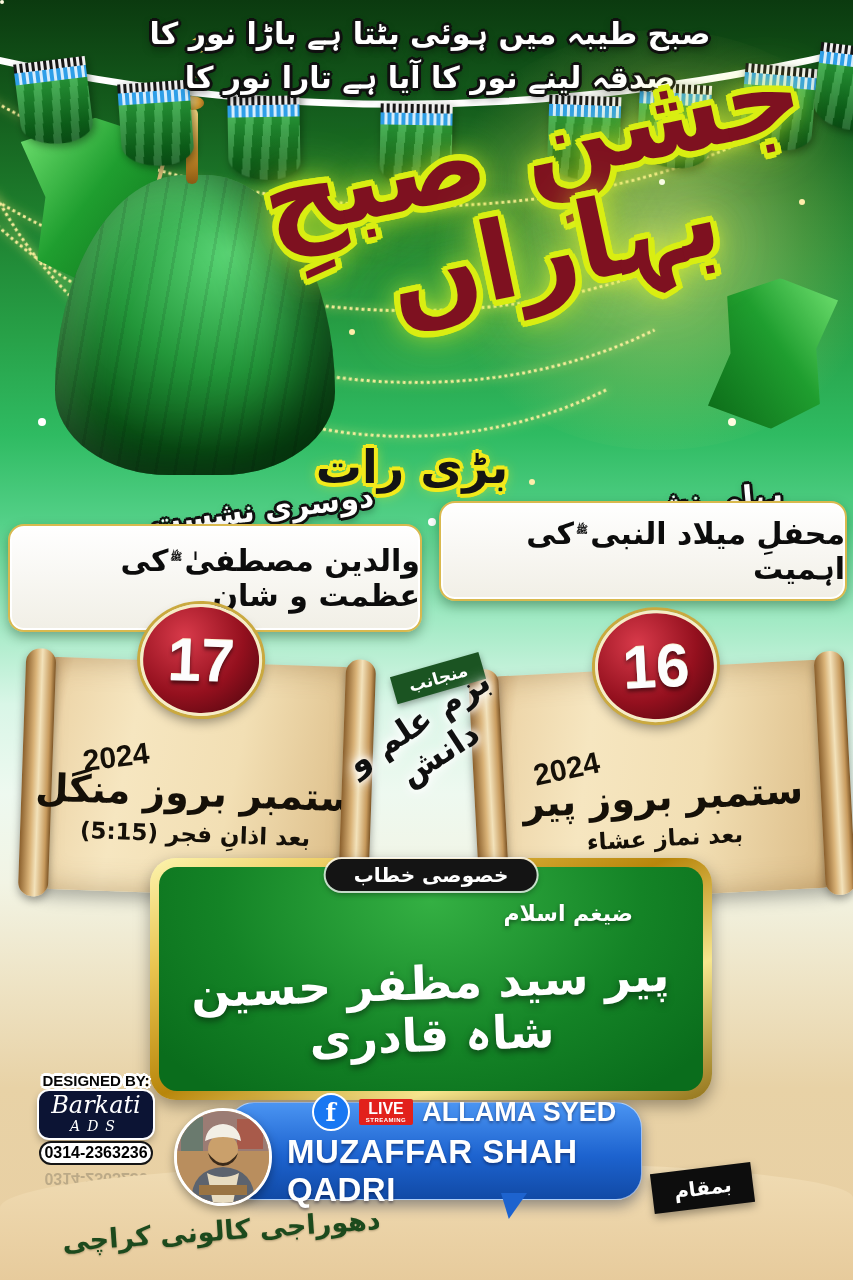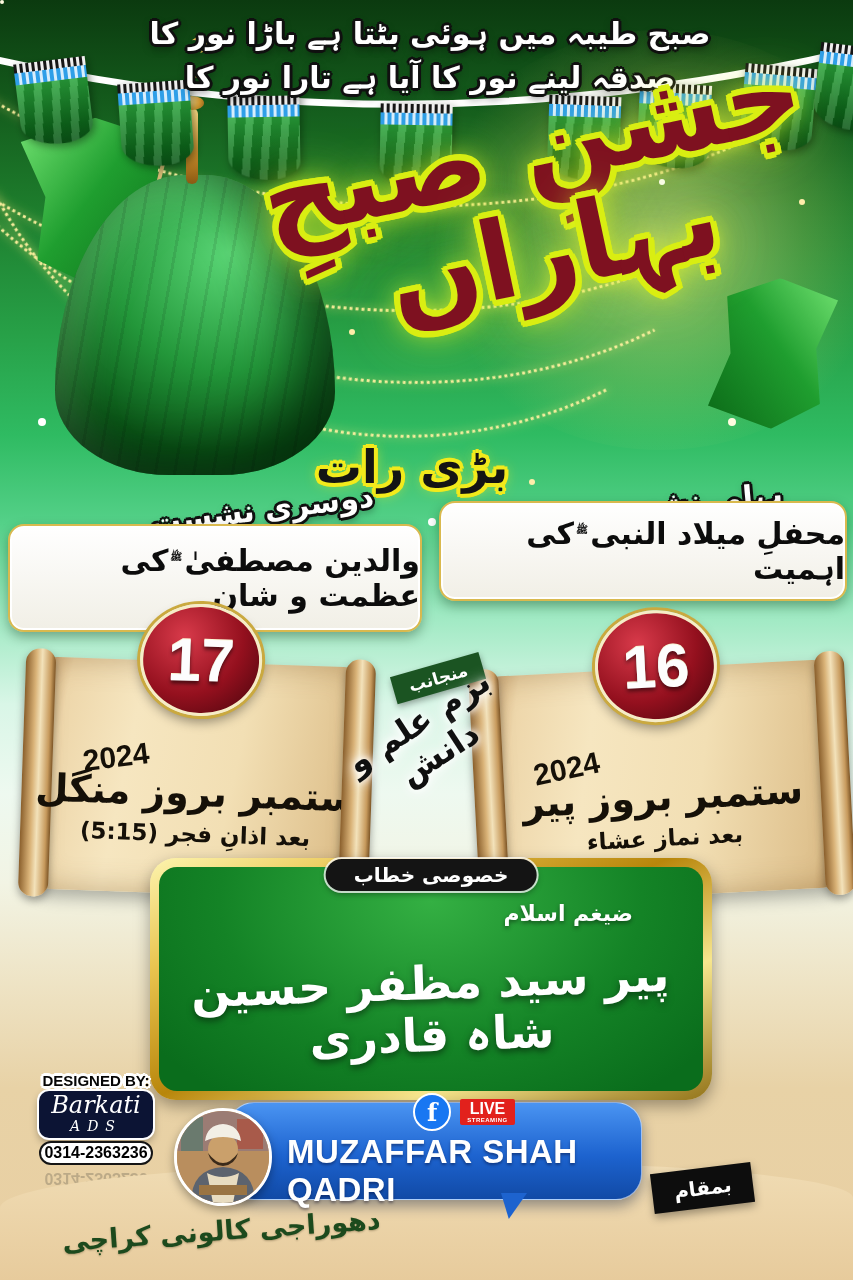--- a/index.html
+++ b/index.html
@@ -317,20 +317,21 @@
 
   <div class="abs bottom-strip"></div>
 
   <div class="abs live-bar">
     <div class="live-row">
       <span class="fb-badge">f</span>
       <span class="live-badge">
         <span class="lb1">LIVE</span>
         <span class="lb2">STREAMING</span>
       </span>
+      <span class="en-name1">ALLAMA SYED</span>
     </div>
     <span class="en-name2">MUZAFFAR SHAH QADRI</span>
   </div>
 
   <div class="abs speaker-photo">
     <svg viewBox="0 0 92 92" width="92" height="92">
       <rect x="0" y="0" width="92" height="92" fill="#b98e5e"></rect>
       <rect x="0" y="0" width="92" height="40" fill="#7e6a8a" opacity=".5"></rect>
       <rect x="60" y="8" width="26" height="30" fill="#b0452e" opacity=".6"></rect>
       <rect x="4" y="6" width="22" height="34" fill="#4a7a6a" opacity=".6"></rect>

